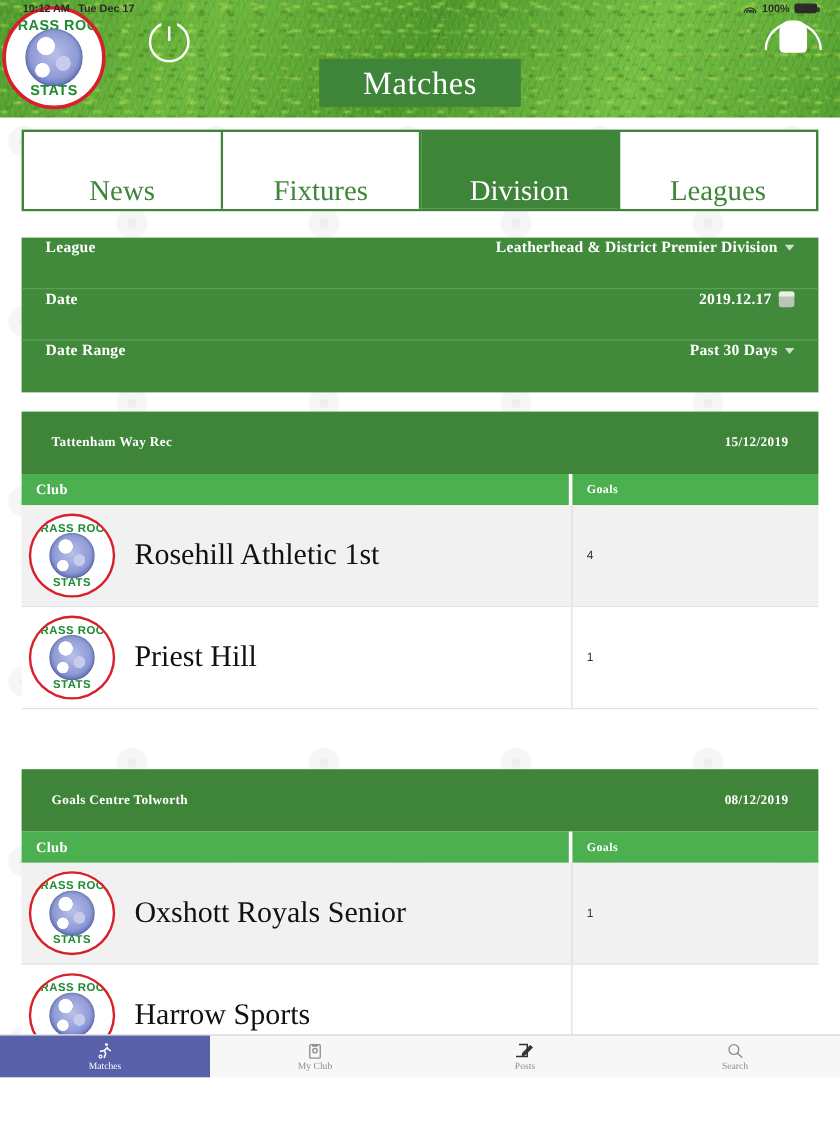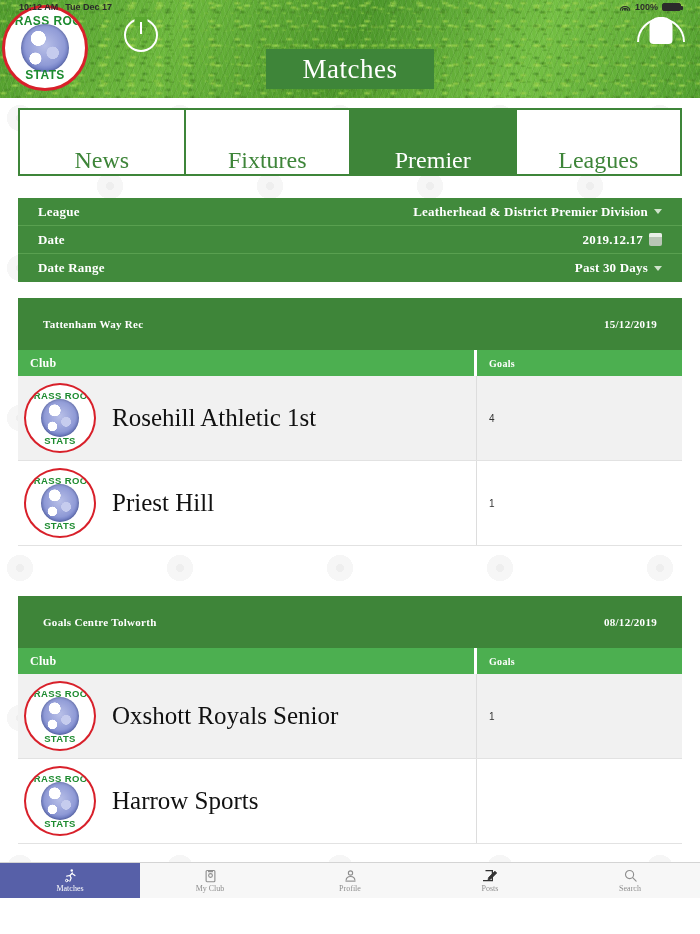--- a/index.html
+++ b/index.html
@@ -186,22 +186,22 @@
   }
   .tab:last-child { border-right: none; }
   .tab.active { background: #3e8539; color: #ffffff; }
 
   
   .filters {
     margin: 22px 18px 0 18px;
     background: #418a3c;
   }
   .filter-row {
-    height: 28px;
-    display: flex; align-items: center;
+    height: 43px;
+    display: flex; align-items: flex-start;
     padding: 0 20px;
     border-bottom: 1px solid #59a050;
     color: #ffffff;
   }
   .filter-row:last-child { border-bottom: none; }
   .filter-label { font-size: 13px; font-weight: bold; letter-spacing: .2px; }
   .filter-value {
     margin-left: auto; display: flex; align-items: center; gap: 6px;
     font-size: 13px; font-weight: bold; letter-spacing: .2px;
   }
@@ -347,21 +347,21 @@
 <div class="page">
 
   <div class="tabs">
     <div class="tab">
       <span>News</span>
     </div>
     <div class="tab">
       <span>Fixtures</span>
     </div>
     <div class="tab active">
-      <span>Premier</span>
+      <span>Division</span>
     </div>
     <div class="tab">
       <span>Leagues</span>
     </div>
   </div>
 
   <div class="filters">
 
     <div class="filter-row">
       <span class="filter-label">League</span>
@@ -475,30 +475,20 @@
       <span class="glyph">
         <svg width="15" height="15" viewBox="0 0 24 24" fill="none" stroke="#8e8e8e" stroke-width="1.8">
           <rect x="5" y="4" width="14" height="18" rx="1.5"></rect>
           <path d="M9 4 h6 v2 h-6 z" fill="#8e8e8e"></path>
           <circle cx="12" cy="12" r="3"></circle>
         </svg>
       </span>
       <span>My Club</span>
     </div>
 
-    <div class="btab">
-      <span class="glyph">
-        <svg width="15" height="15" viewBox="0 0 24 24" fill="none" stroke="#8e8e8e" stroke-width="1.8">
-          <circle cx="12" cy="8" r="3.4"></circle>
-          <path d="M5 20 c0-4 3.2-6.5 7-6.5 S19 16 19 20"></path>
-          <path d="M4 21 h16"></path>
-        </svg>
-      </span>
-      <span>Profile</span>
-    </div>
 
     <div class="btab">
       <span class="glyph">
         <svg width="15" height="15" viewBox="0 0 24 24" fill="none" stroke="#333333" stroke-width="2">
           <path d="M4 4 h11 v16 h-16 v-11"></path>
           <path d="M9 15 l10-10 3 3 -10 10 -4 1 z" fill="#333333" stroke="#333333" stroke-width="1.2"></path>
         </svg>
       </span>
       <span>Posts</span>
     </div>

